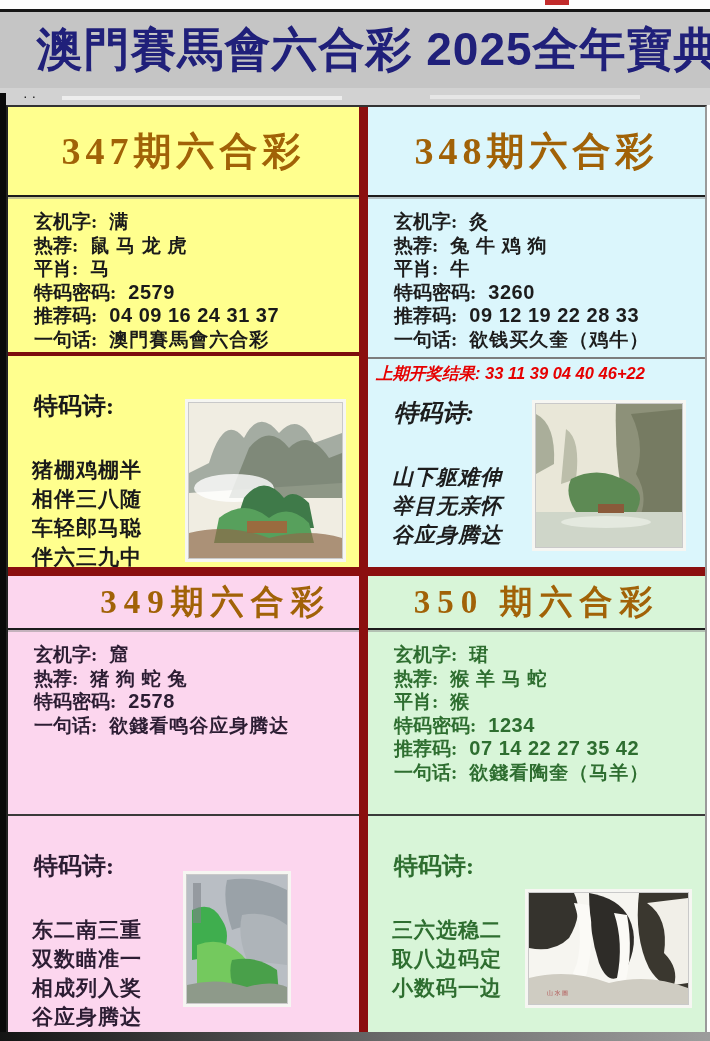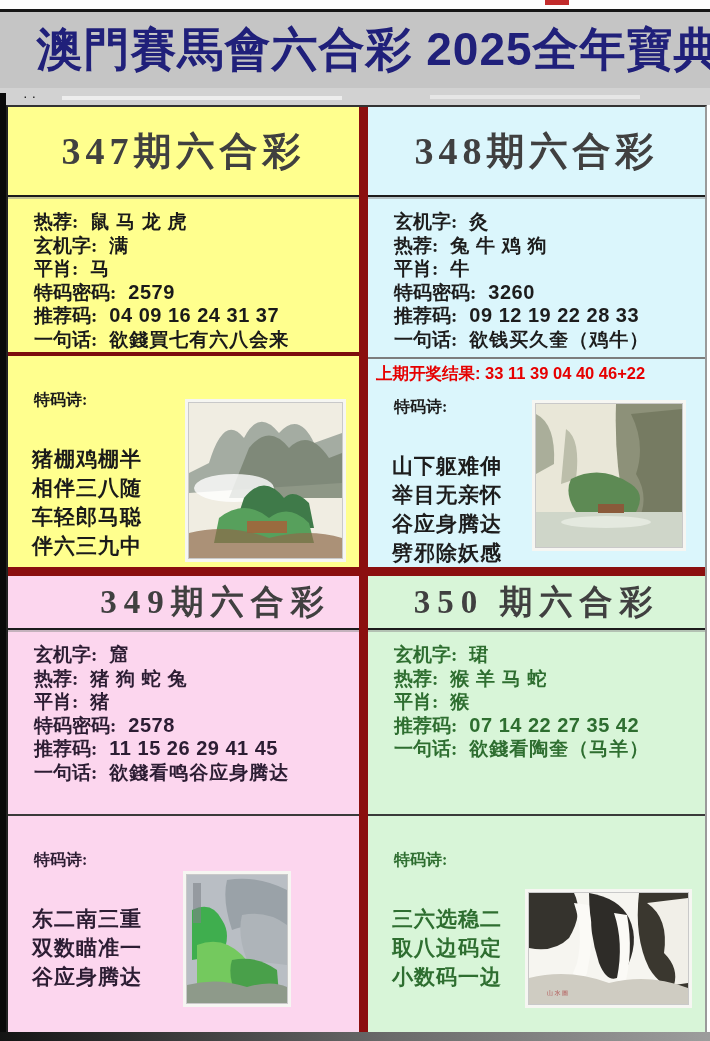--- a/index.html
+++ b/index.html
@@ -34,42 +34,42 @@
   .panel{position:absolute;background:var(--panel-bg,#fff);color:var(--panel-fg,#1a1a1a);}
   .panel.tl{left:0;top:0;width:351px;height:460px;}
   .panel.tr{left:360px;top:0;width:337px;height:560px;}
   .panel.bl{left:0;top:469px;width:415px;height:458px;}
   .panel.br{left:360px;top:469px;width:337px;height:458px;}
 
   .panel-header{display:flex;align-items:center;justify-content:center;
                 font-weight:700;white-space:nowrap;}
   .tl .panel-header,.tr .panel-header{height:88px;font-size:38px;letter-spacing:5px;}
   .bl .panel-header,.br .panel-header{height:52px;font-size:33px;letter-spacing:7px;}
-  .panel-header{color:#404040;}
+  .panel-header{color:#a16207;}
   .header-rule{height:0;border-top:2px solid #1c1c1c;box-shadow:0 2px 0 rgba(150,150,150,.55);}
 
   .info{padding:13px 4px 0 26px;}
   .row{line-height:23.5px;font-size:19px;font-weight:700;white-space:nowrap;}
   .lbl{margin-right:12px;}
   .val{letter-spacing:1px;}
   .val.num{font-family:Liberation Sans, sans-serif;font-size:20px;letter-spacing:0.5px;}
 
   .sect-divider{position:absolute;left:0;width:100%;}
   .tl .sect-divider{top:245px;height:4px;background:#7c0d0d;}
   .tr .sect-divider{top:250px;height:2px;background:#7d7d7d;}
   .bl .sect-divider{top:238px;height:2px;background:#3a3a3a;}
   .br .sect-divider{top:238px;height:2px;background:#3a3a3a;}
 
   .poem-section{position:absolute;left:0;width:100%;bottom:0;}
-  .tl .poem-section{top:249px;} .tr .poem-section{top:252px;}
+  .tl .poem-section{top:249px;} .tr .poem-section{top:252px;font-style:italic;}
   .bl .poem-section{top:240px;} .br .poem-section{top:240px;}
 
   .result-line{margin:4px 0 0 8px;font-family:"Liberation Sans",sans-serif;
                font-weight:700;font-size:16.5px;color:var(--result-red,#e60000);white-space:nowrap;}
-  .poem-label{margin:34px 0 0 26px;font-size:16px;font-weight:700;}
+  .poem-label{margin:34px 0 0 26px;font-size:24px;font-weight:700;}
   .tr .poem-label{margin-top:12px;}
   .poem-lines{margin:34px 0 0 24px;font-size:21px;font-weight:700;line-height:29px;
               letter-spacing:1px;}
 
   figure.painting{position:absolute;margin:0;background:#fbfbf8;border:1px solid #c9c9c9;
                   box-shadow:0 0 0 3px #f6f6f2;}
   figure.painting svg{display:block;}
   .tl figure.painting{right:16px;top:46px;}
   .tr figure.painting{right:22px;top:44px;}
   .bl figure.painting{left:178px;top:58px;}
@@ -89,26 +89,26 @@
 <div class="sub-streak2"></div>
 <div class="dots">..</div>
 <div class="left-bar"></div>
 
 <div class="grid">
 
   <div class="panel tl" style="--panel-bg: #ffff8e; --panel-fg: #1a1a1a;">
     <div class="panel-header">347期六合彩</div>
     <div class="header-rule"></div>
     <div class="info">
+      <div class="row"><span class="lbl">玄机字:</span><span class="val">满</span></div>
       <div class="row"><span class="lbl">热荐:</span><span class="val">鼠 马 龙 虎</span></div>
-      <div class="row"><span class="lbl">玄机字:</span><span class="val">满</span></div>
       <div class="row"><span class="lbl">平肖:</span><span class="val">马</span></div>
       <div class="row"><span class="lbl">特码密码:</span><span class="val num">2579</span></div>
       <div class="row"><span class="lbl">推荐码:</span><span class="val num">04 09 16 24 31 37</span></div>
-      <div class="row"><span class="lbl">一句话:</span><span class="val">欲錢買七有六八会来</span></div>
+      <div class="row"><span class="lbl">一句话:</span><span class="val">澳門賽馬會六合彩</span></div>
     </div>
     <div class="sect-divider"></div>
     <div class="poem-section">
       <div class="poem-label">特码诗:</div>
       <div class="poem-lines">
         <div>猪棚鸡棚半</div>
         <div>相伴三八随</div>
         <div>车轻郎马聪</div>
         <div>伴六三九中</div>
       </div>
@@ -139,21 +139,20 @@
       <div class="row"><span class="lbl">一句话:</span><span class="val">欲钱买久奎（鸡牛）</span></div>
     </div>
     <div class="sect-divider"></div>
     <div class="poem-section">
       <div class="result-line">上期开奖结果: 33 11 39 04 40 46+22</div>
       <div class="poem-label">特码诗:</div>
       <div class="poem-lines">
         <div>山下躯难伸</div>
         <div>举目无亲怀</div>
         <div>谷应身腾达</div>
-        <div>劈邪除妖感</div>
       </div>
       <figure class="painting">
         <svg width="146" height="143" viewBox="0 0 146 143">
           <rect width="146" height="143" fill="#e9e7d8"></rect>
           <path d="M80 0 L146 0 L146 110 L90 110 Q78 60 80 0 Z" fill="#8d9179"></path>
           <path d="M95 10 Q110 40 100 70 Q112 90 105 110 L146 110 L146 5 Z" fill="#6c7258" opacity="0.7"></path>
           <path d="M0 10 Q20 20 18 60 L0 70 Z" fill="#9aa08b" opacity="0.8"></path>
           <path d="M30 25 Q45 35 40 75 L25 80 Z" fill="#a8ad97" opacity="0.7"></path>
           <path d="M35 75 Q65 60 95 80 Q110 90 100 108 L40 108 Q28 90 35 75 Z" fill="#5d8a54"></path>
           <rect x="0" y="108" width="146" height="35" fill="#cfd6c9"></rect>
@@ -163,31 +162,30 @@
       </figure>
     </div>
   </div>
 
   <div class="panel bl" style="--panel-bg: #fcd6ee; --panel-fg: #2c1d33;">
     <div class="panel-header">349期六合彩</div>
     <div class="header-rule"></div>
     <div class="info">
       <div class="row"><span class="lbl">玄机字:</span><span class="val">窟</span></div>
       <div class="row"><span class="lbl">热荐:</span><span class="val">猪 狗 蛇 兔</span></div>
-      <div class="row"><span class="lbl">平肖:</span><span class="val">猪</span></div>
       <div class="row"><span class="lbl">特码密码:</span><span class="val num">2578</span></div>
-      <div class="row"><span class="lbl">推荐码:</span><span class="val num">11 15 26 29 41 45</span></div>
       <div class="row"><span class="lbl">一句话:</span><span class="val">欲錢看鸣谷应身腾达</span></div>
     </div>
     <div class="sect-divider"></div>
     <div class="poem-section">
       <div class="poem-label">特码诗:</div>
       <div class="poem-lines">
         <div>东二南三重</div>
         <div>双数瞄准一</div>
+        <div>相成列入奖</div>
         <div>谷应身腾达</div>
 
       </div>
       <figure class="painting">
         <svg width="100" height="128" viewBox="0 0 100 128">
           <rect width="100" height="128" fill="#b9bec4"></rect>
           <path d="M40 5 Q70 0 100 15 L100 60 Q70 45 45 55 Q35 25 40 5 Z" fill="#9aa2a8"></path>
           <path d="M55 40 Q80 35 100 50 L100 90 L60 85 Q50 60 55 40 Z" fill="#aeb4b9"></path>
           <path d="M5 35 Q25 25 35 45 Q45 60 35 80 L5 85 Z" fill="#3fae4e"></path>
           <path d="M10 70 Q35 60 55 80 Q70 95 60 115 L10 118 Z" fill="#74c95e"></path>
@@ -199,20 +197,21 @@
     </div>
   </div>
 
   <div class="panel br" style="--panel-bg: #d8f5d8; --panel-fg: #2e6e30;">
     <div class="panel-header">350 期六合彩</div>
     <div class="header-rule"></div>
     <div class="info">
       <div class="row"><span class="lbl">玄机字:</span><span class="val">珺</span></div>
       <div class="row"><span class="lbl">热荐:</span><span class="val">猴 羊 马 蛇</span></div>
       <div class="row"><span class="lbl">平肖:</span><span class="val">猴</span></div>
+      <div class="row"><span class="lbl">特码密码:</span><span class="val num">1234</span></div>
       <div class="row"><span class="lbl">推荐码:</span><span class="val num">07 14 22 27 35 42</span></div>
       <div class="row"><span class="lbl">一句话:</span><span class="val">欲錢看陶奎（马羊）</span></div>
     </div>
     <div class="sect-divider"></div>
     <div class="poem-section">
       <div class="poem-label">特码诗:</div>
       <div class="poem-lines">
         <div>三六选稳二</div>
         <div>取八边码定</div>
         <div>小数码一边</div>

